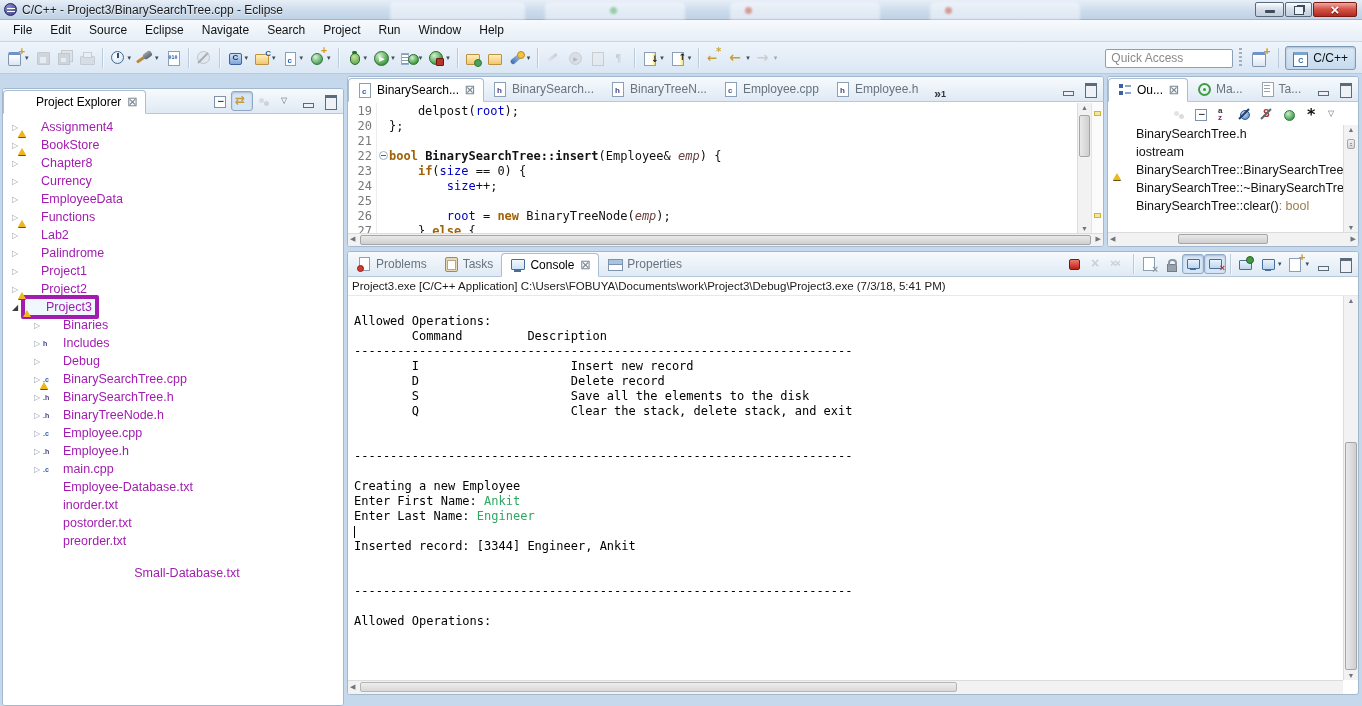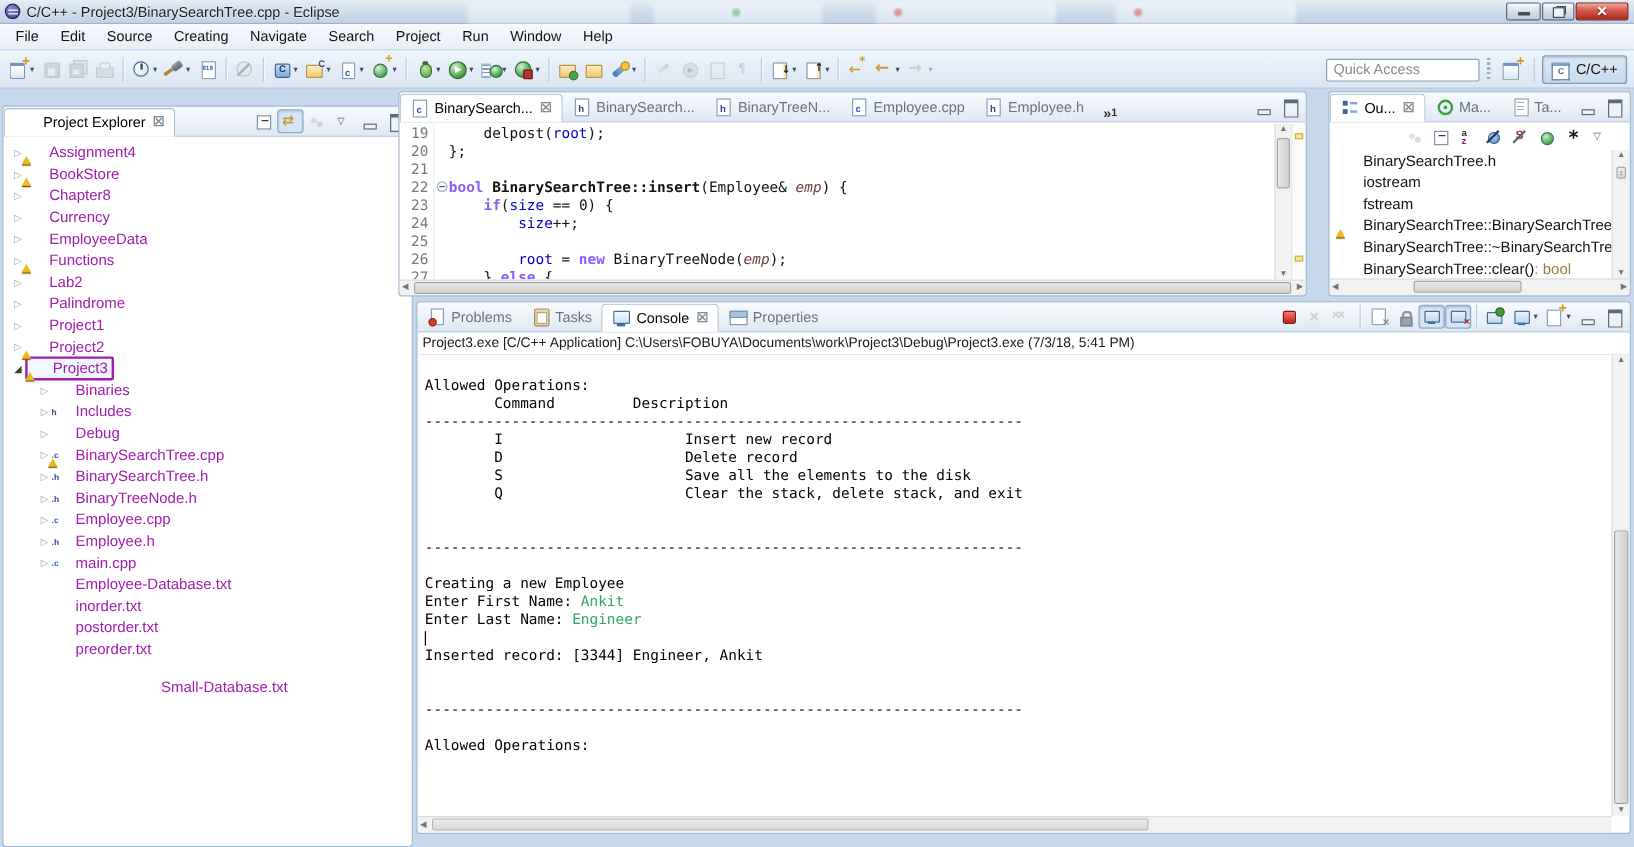--- a/index.html
+++ b/index.html
@@ -182,48 +182,48 @@
   .i-newpersp::after{content:"+";right:-1px;top:-5px;color:#d29a1e;font:bold 11px/12px "DejaVu Sans Mono",monospace;}
   #persp-btn{display:flex;align-items:center;gap:4px;height:24px;padding:0 7px;border:1px solid #7f9ab5;border-radius:3px;
     background:linear-gradient(#dce9f6,#c6dbee);box-shadow:inset 0 1px 2px rgba(70,100,140,.35);}
   .i-persp::before{left:0;top:2px;width:13px;height:11px;background:#fff;border:1px solid #51749e;border-top:3px solid #7da3cc;}
   .i-persp::after{content:"C";color:#2b62ae;font:bold 7px/8px "Liberation Sans";left:5px;top:7px;}
 
   
   #workbench{position:absolute;left:0;top:74px;width:1362px;height:632px;background:#c6d8ec;}
   .panel{position:absolute;background:#fff;border:1px solid #a3b8cf;border-radius:3px;overflow:hidden;}
   #explorer{left:2px;top:2px;width:342px;height:618px;margin-top:12px;}
-  #editor{left:332px;top:2px;width:757px;height:171px;}
+  #editor{left:347px;top:2px;width:757px;height:171px;}
   #outline{left:1107px;top:2px;width:252px;height:171px;}
   #console{left:347px;top:177px;width:1012px;height:444px;}
 
   .tabbar{height:25px;background:linear-gradient(#f7fafd,#dfe9f4);border-bottom:1px solid #b7c8da;display:flex;align-items:flex-end;position:relative;}
   .vtab{display:inline-flex;align-items:center;gap:4px;height:24px;padding:0 8px;font-size:12px;color:#68737e;white-space:nowrap;}
   .vtab.active{background:#fff;border:1px solid #a9bdd3;border-bottom:1px solid #fff;border-radius:4px 4px 0 0;color:#000;margin-bottom:-1px;}
   .tab-close{color:#7f8a95;font:bold 11px/11px "Liberation Sans";margin-left:2px;}
   .bar-controls{position:absolute;right:2px;top:2px;display:flex;align-items:center;}
   .bar-controls .tbi{height:20px;}
 
   
   #tree{position:absolute;left:0;top:26px;right:0;bottom:0;overflow:hidden;background:#fff;padding-top:3px;}
   .trow{display:flex;align-items:center;height:18px;white-space:nowrap;}
   .arr{width:12px;text-align:center;font-size:8px;color:#98a4b0;flex:none;}
   .arr.exp{color:#3c3c3c;}
   .ticon{position:relative;width:16px;height:16px;flex:none;margin-right:4px;}
   .tlabel{font-size:12.5px;color:#a21caf;}
-  .sel-box{display:flex;align-items:center;border:2px solid #a21caf;background:#f0f7fd;border-radius:2px;padding:0 3px 0 1px;}
+  .sel-box{display:flex;align-items:center;border:4px solid #a21caf;background:#f0f7fd;border-radius:2px;padding:0 3px 0 1px;}
 
   
   #ed-body{position:absolute;left:0;top:26px;right:0;bottom:13px;overflow:hidden;display:flex;}
   #ed-ruler{width:4px;background:#fff;}
   #ed-nums{width:24px;background:#fff;color:#787878;font:12px/15px "DejaVu Sans Mono",monospace;text-align:right;padding:1px 4px 0 0;}
   #ed-fold{width:13px;background:#fff;border-left:1px solid #ededed;}
   #ed-code{flex:1;font:12px/15px "DejaVu Sans Mono",monospace;white-space:pre;padding-top:1px;overflow:hidden;}
   .cl{height:15px;}
-  .ck{color:#8b5cf6;font-weight:bold;}
+  .ck{color:#a16207;font-weight:bold;}
   .cf{color:#0000c0;}
   .cp{color:#6a3e3e;font-style:italic;}
   .cb{font-weight:bold;}
   .fold-minus{position:relative;display:block;width:9px;height:9px;margin:3px auto 3px;border:1px solid #9ab0c6;border-radius:50%;background:#fff;}
   .fold-minus::after{content:"";position:absolute;left:1px;top:3px;width:5px;height:1px;background:#55606c;}
   .fold-slot{height:15px;}
   #ed-vscroll{width:14px;background:#f2f2f2;border-left:1px solid #dcdcdc;position:relative;}
   #ed-ov{width:12px;background:#fbfbfb;border-left:1px solid #e4e4e4;position:relative;}
   .ov-mark{position:absolute;left:2px;width:7px;height:5px;background:#f5e79e;border:1px solid #cdb53a;}
   .sb-thumb{position:absolute;left:1px;right:1px;background:linear-gradient(90deg,#e9e9e9,#cfcfcf);border:1px solid #a5a5a5;border-radius:2px;}
@@ -275,21 +275,21 @@
       <span class="win-btn min"></span>
       <span class="win-btn res"></span>
       <span class="win-btn close"></span>
     </div>
   </div>
 
   <div id="menubar">
       <span class="menu-item">File</span>
       <span class="menu-item">Edit</span>
       <span class="menu-item">Source</span>
-      <span class="menu-item">Creating</span>
+      <span class="menu-item">Eclipse</span>
       <span class="menu-item">Navigate</span>
       <span class="menu-item">Search</span>
       <span class="menu-item">Project</span>
       <span class="menu-item">Run</span>
       <span class="menu-item">Window</span>
       <span class="menu-item">Help</span>
     </div>
 
   <div id="toolbar">
     <div id="tb-groups">
@@ -724,24 +724,20 @@
           </span>
         </div>
       <div id="ol-list">
           <div class="orow">
             <span class="ticon i-include"></span>
             <span class="olabel">BinarySearchTree.h</span>
           </div>
           <div class="orow">
             <span class="ticon i-include"></span>
             <span class="olabel">iostream</span>
-          </div>
-          <div class="orow">
-            <span class="ticon i-include"></span>
-            <span class="olabel">fstream</span>
           </div>
           <div class="orow">
             <span class="ticon i-methodpublic">
               <span class="warn-ov"></span>
             </span>
             <span class="olabel">BinarySearchTree::BinarySearchTree()</span>
           </div>
           <div class="orow">
             <span class="ticon i-methodpublic"></span>
             <span class="olabel">BinarySearchTree::~BinarySearchTree()</span>

